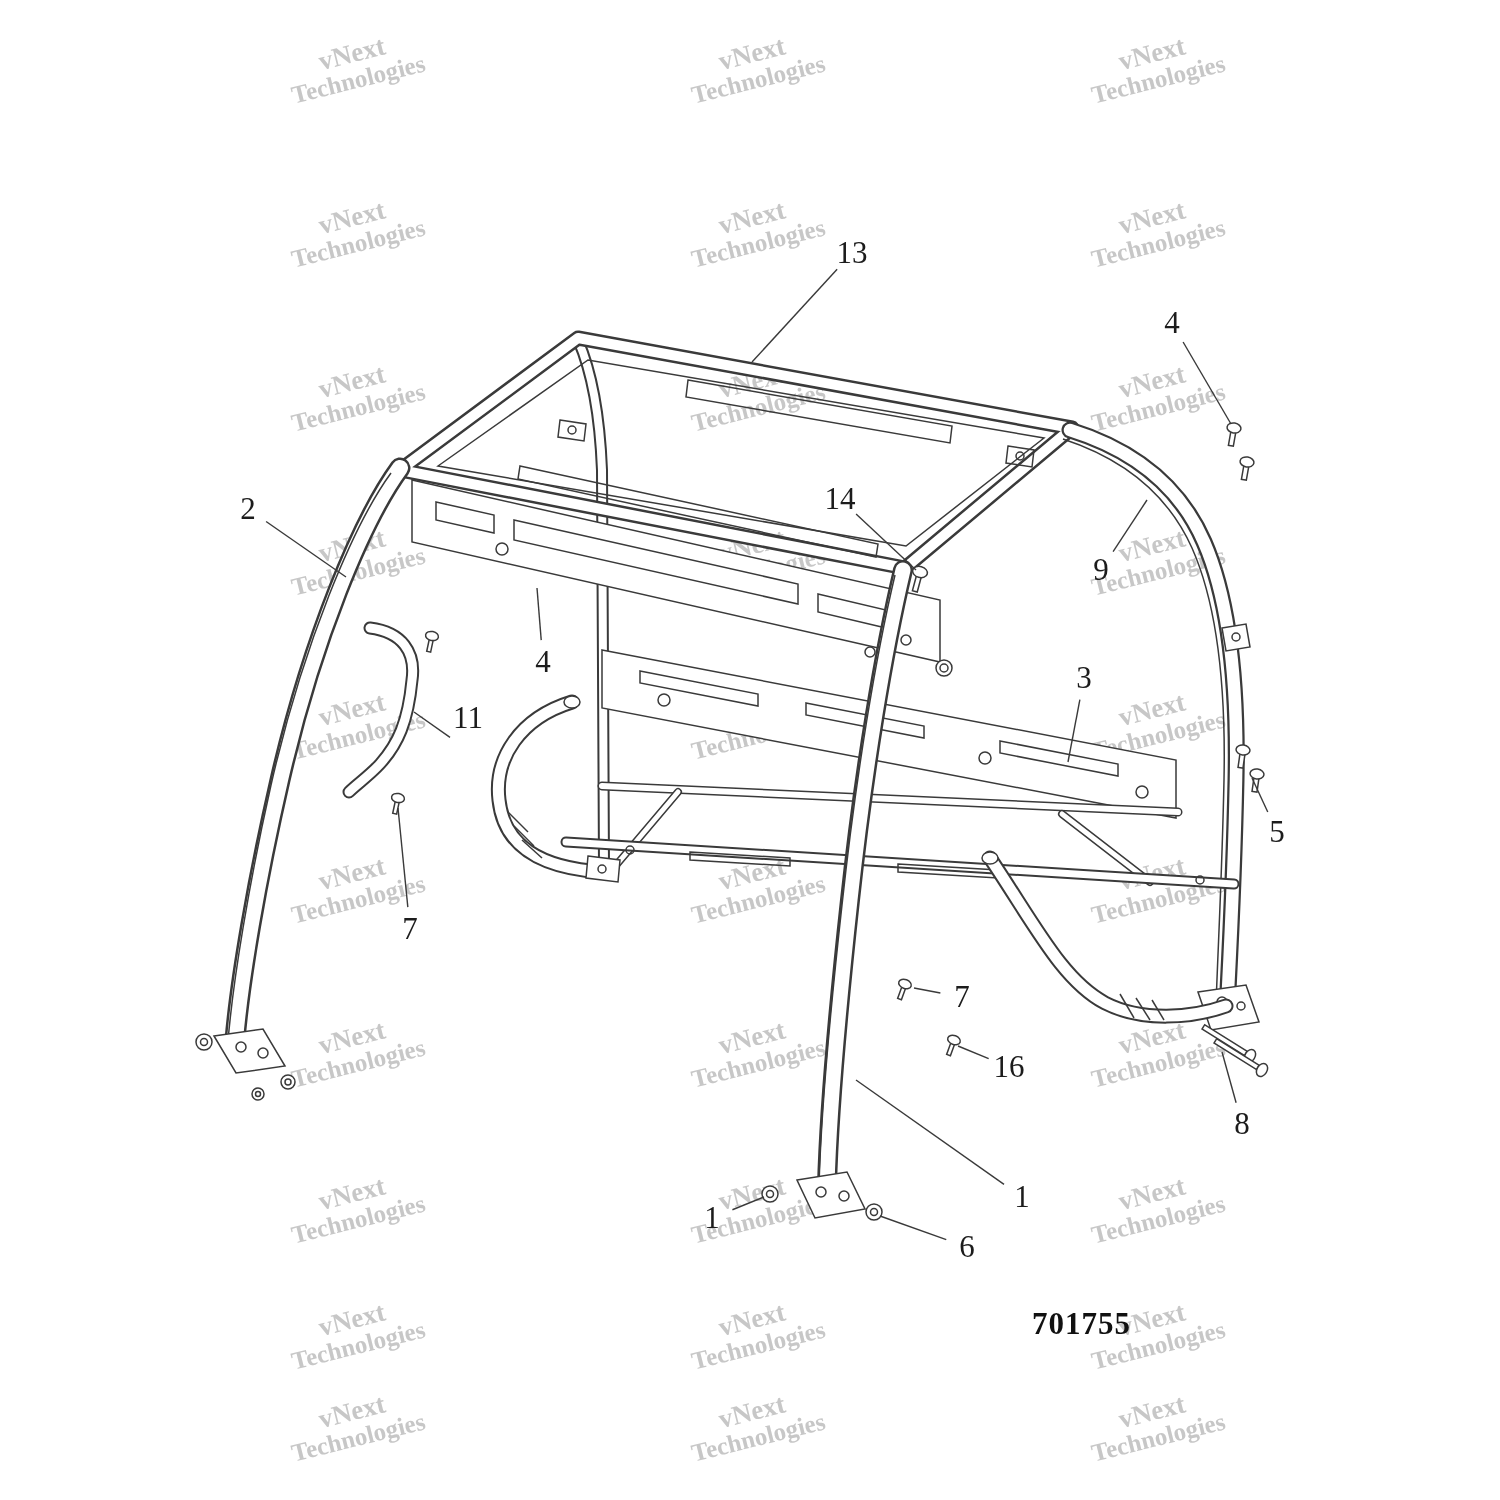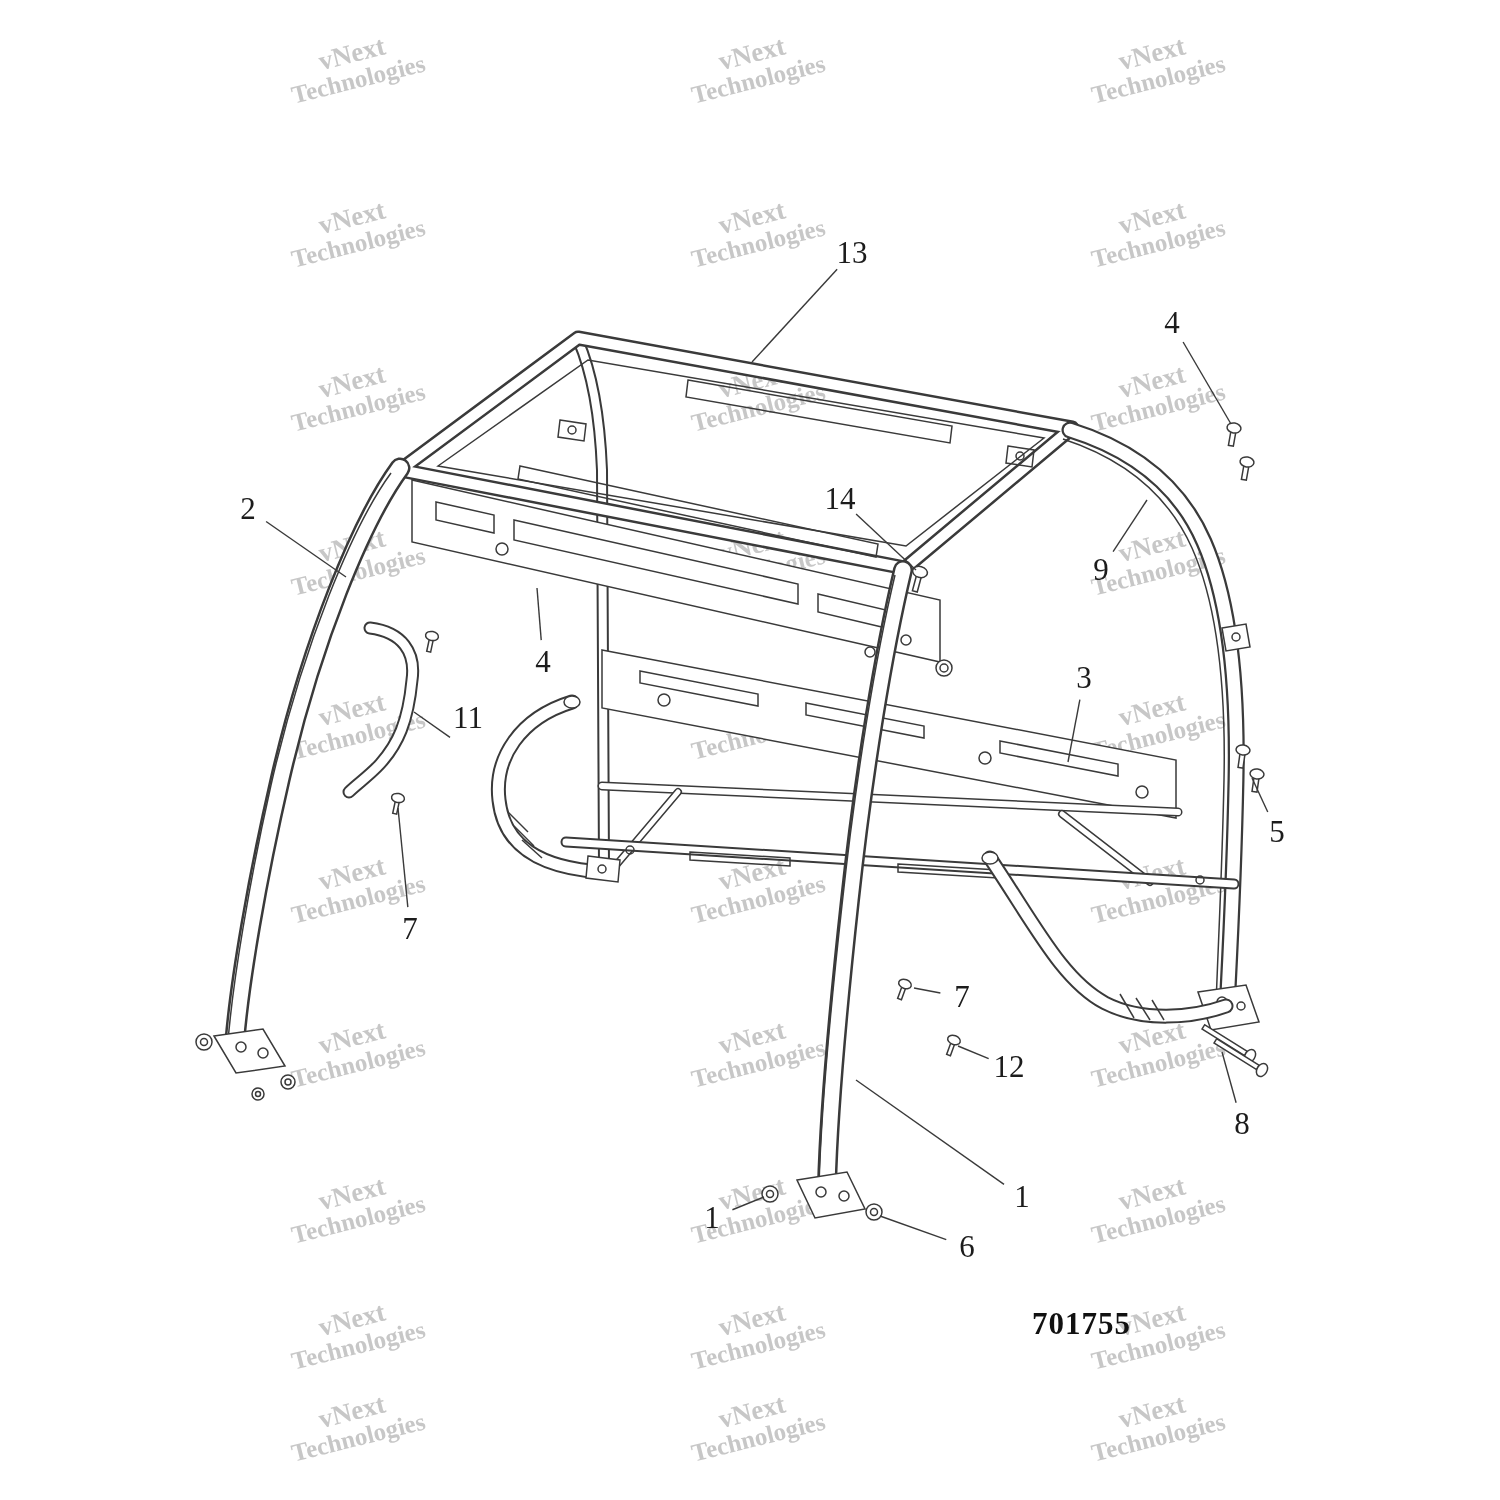--- a/index.html
+++ b/index.html
@@ -354,21 +354,21 @@
     <div class="callout" style="left: 1172px; top: 323px;">4</div>
     <div class="callout" style="left: 248px; top: 509px;">2</div>
     <div class="callout" style="left: 840px; top: 499px;">14</div>
     <div class="callout" style="left: 1101px; top: 570px;">9</div>
     <div class="callout" style="left: 543px; top: 662px;">4</div>
     <div class="callout" style="left: 1084px; top: 678px;">3</div>
     <div class="callout" style="left: 468px; top: 718px;">11</div>
     <div class="callout" style="left: 1277px; top: 832px;">5</div>
     <div class="callout" style="left: 410px; top: 929px;">7</div>
     <div class="callout" style="left: 962px; top: 997px;">7</div>
-    <div class="callout" style="left: 1009px; top: 1067px;">12</div>
+    <div class="callout" style="left: 1009px; top: 1067px;">16</div>
     <div class="callout" style="left: 1242px; top: 1124px;">8</div>
     <div class="callout" style="left: 1022px; top: 1197px;">1</div>
     <div class="callout" style="left: 712px; top: 1218px;">1</div>
     <div class="callout" style="left: 967px; top: 1247px;">6</div>
   </div>
 
 <div class="stage" id="footer">
   <div class="diagram-number">701755</div>
 </div>
 

